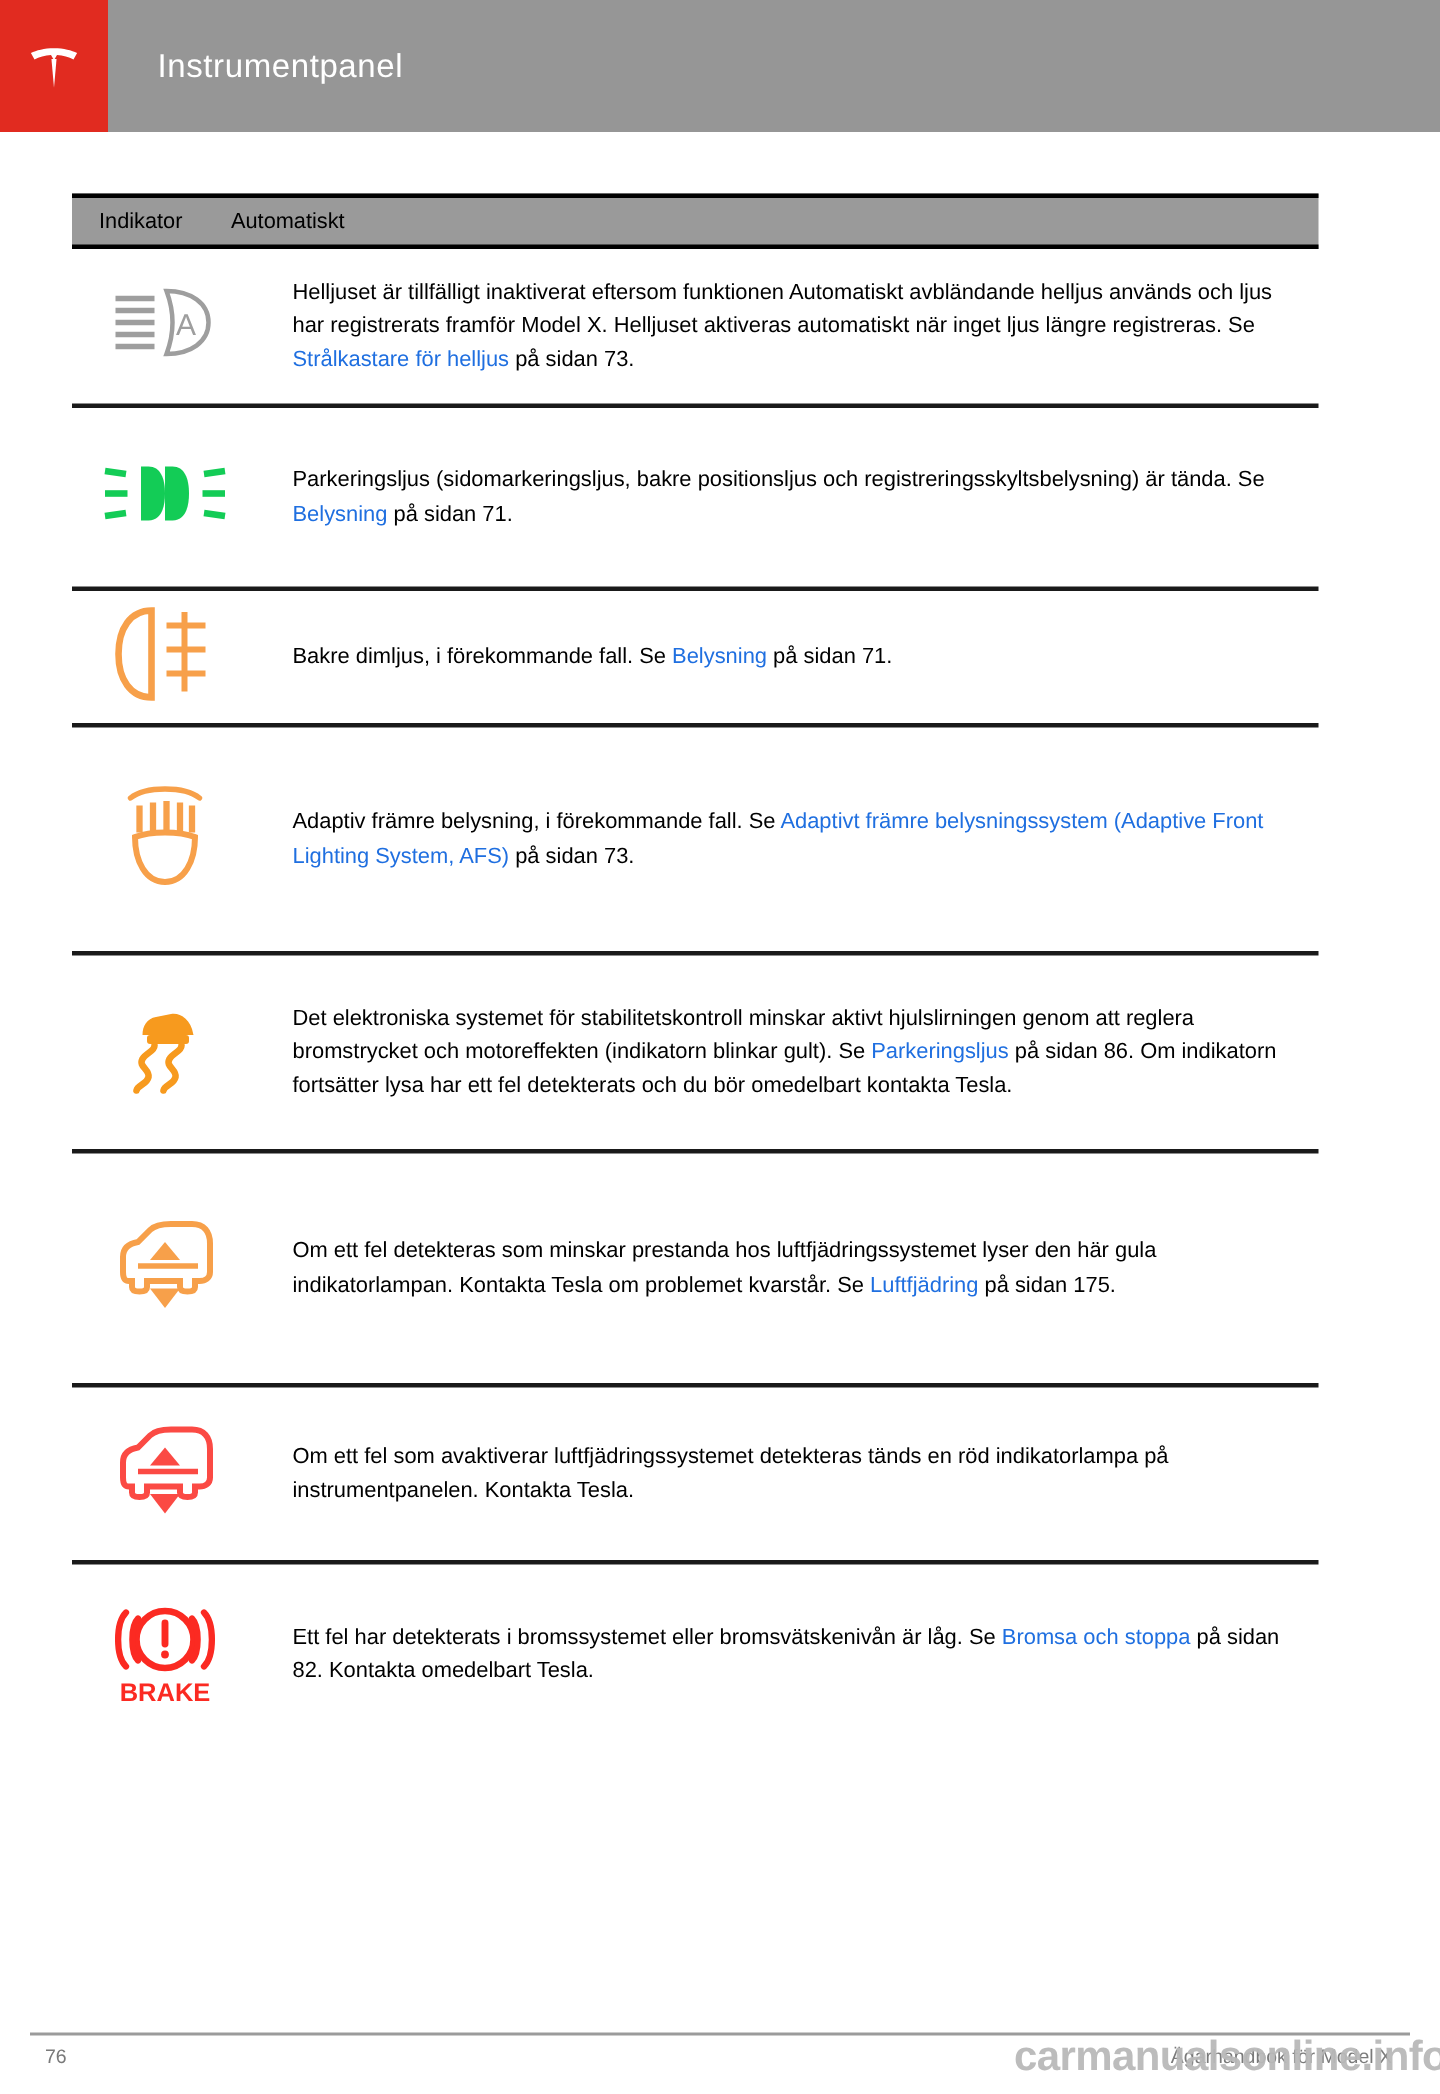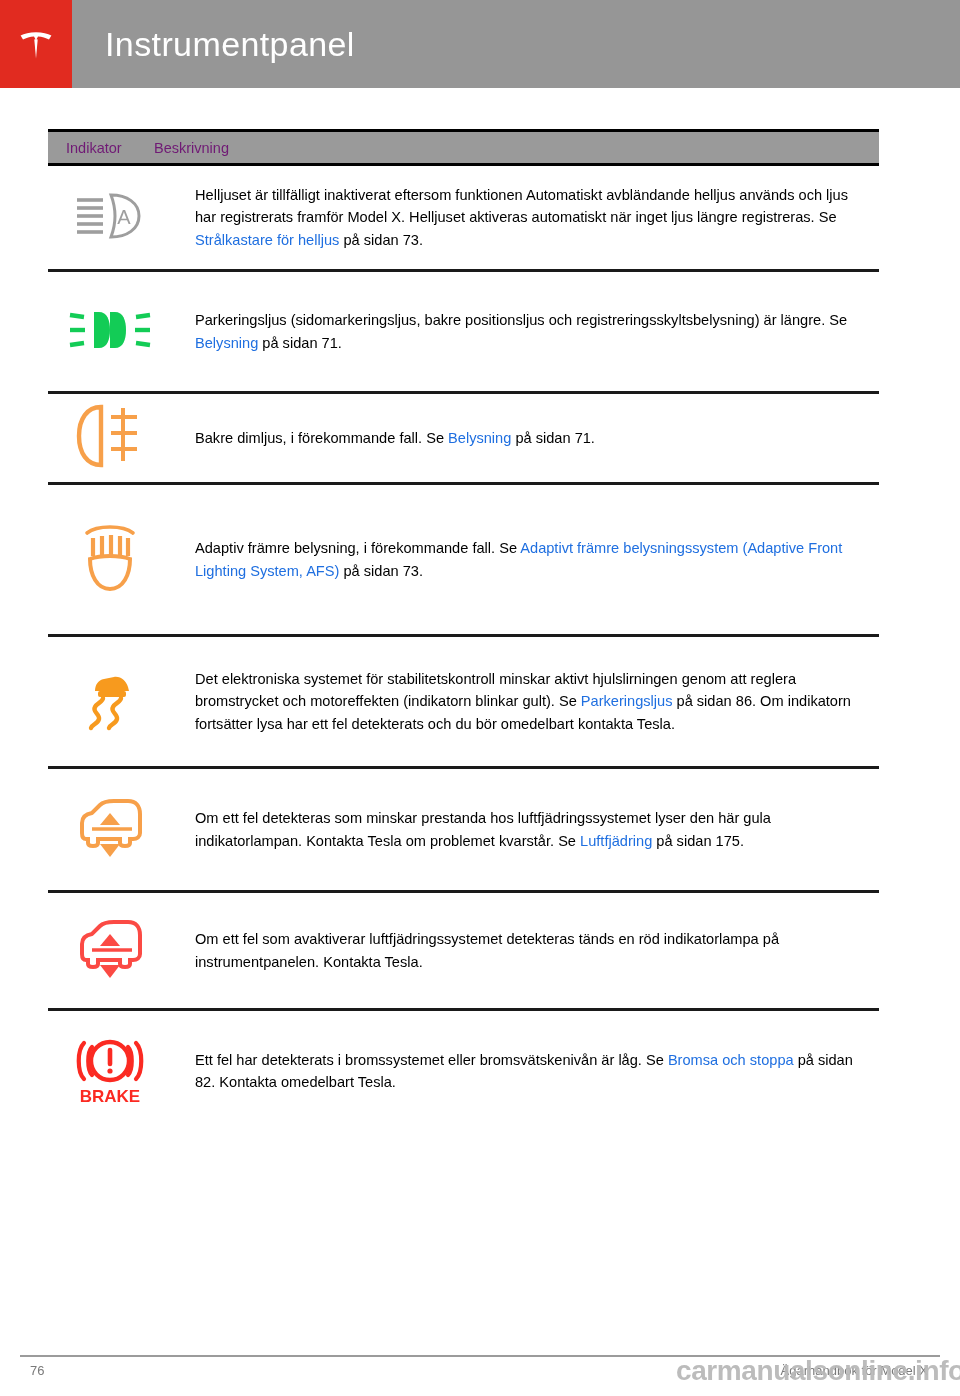--- a/index.html
+++ b/index.html
@@ -33,21 +33,21 @@
     display: flex;
     align-items: center;
     justify-content: center;
     flex: none;
   }
   .tesla-logo {
     display: block;
   }
   .header-title {
     color: #ffffff;
-    font-size: 34px;
+    font-size: 22px;
     letter-spacing: 0.4px;
     display: flex;
     align-items: center;
     padding-left: 33px;
     font-weight: 400;
   }
 
   
   .table-wrap {
     position: absolute;
@@ -55,21 +55,21 @@
     left: 48px;
     width: 831px;
   }
   .table-head {
     background: #9a9a9a;
     border-top: 3px solid #000000;
     border-bottom: 3px solid #000000;
     height: 31px;
     display: flex;
     align-items: center;
-    color: #701a75;
+    color: #000000;
     font-size: 14.5px;
   }
   .th-indikator { width: 106px; padding-left: 18px; box-sizing: border-box; }
   .th-beskrivning { }
 
   .row {
     display: flex;
     align-items: flex-start;
     border-bottom: 3px solid #1a1a1a;
     box-sizing: border-box;
@@ -95,21 +95,21 @@
   }
   .lnk { color: #1f6fe0; }
 
   
   .row-h1 { height: 106px; }
   .row-h2 { height: 122px; }
   .row-h3 { height: 124px; }
   .row-h4 { height: 91px; }
   .row-h5 { height: 152px; }
   .row-h6 { height: 132px; }
-  .row-h7 { height: 124px; }
+  .row-h7 { height: 156px; }
   .row-h8 { height: 118px; }
   .row-h9 { height: 120px; }
 
   
   .footer {
     position: absolute;
     left: 20px;
     top: 1355px;
     width: 920px;
     border-top: 2px solid #9b9b9b;
@@ -152,21 +152,21 @@
       </svg>
     </span>
   </div>
   <div class="header-title">Instrumentpanel</div>
 </div>
 
 <div class="table-wrap">
 
   <div class="table-head">
     <div class="th-indikator">Indikator</div>
-    <div class="th-beskrivning">Beskrivning</div>
+    <div class="th-beskrivning">Automatiskt</div>
   </div>
 
   <div class="row row-h1">
     <div class="cell-icon">
       <span>
         <svg width="74" height="52" viewBox="0 0 74 52" aria-hidden="true">
           <g stroke="#9e9e9e" stroke-width="3.6" stroke-linecap="butt">
             <line x1="4" y1="10" x2="30" y2="10"></line>
             <line x1="4" y1="18" x2="30" y2="18"></line>
             <line x1="4" y1="26" x2="30" y2="26"></line>
@@ -196,21 +196,21 @@
             <line x1="82" y1="38" x2="68" y2="36"></line>
           </g>
           <path d="M26 5 L31 5 C39 5 42 13 42 23 C42 33 39 41 31 41 L26 41 Z" fill="#13cc56"></path>
           <path d="M58 5 L53 5 C45 5 42 13 42 23 C42 33 45 41 53 41 L58 41 Z" fill="none"></path>
           <path d="M58 5 L53 5 C45 5 42 13 42 23 C42 33 45 41 53 41 L58 41 Z" fill="#13cc56" transform="translate(84,0) scale(-1,1)" style="display:none"></path>
           <path d="M56 5 L51 5 C43 5 40 13 40 23 C40 33 43 41 51 41 L56 41 Z" fill="#13cc56" transform="translate(98,0) scale(-1,1)"></path>
         </svg>
       </span>
     </div>
     <div class="cell-desc">
-      <span>Parkeringsljus (sidomarkeringsljus, bakre positionsljus och registreringsskyltsbelysning) är längre. Se </span><a class="lnk">Belysning</a><span> på sidan 71.</span>
+      <span>Parkeringsljus (sidomarkeringsljus, bakre positionsljus och registreringsskyltsbelysning) är tända. Se </span><a class="lnk">Belysning</a><span> på sidan 71.</span>
     </div>
   </div>
 
 
   <div class="row row-h4">
     <div class="cell-icon">
       <span>
         <svg width="70" height="66" viewBox="0 0 70 66" aria-hidden="true">
           <path d="M26 4 C12 4 4 16 4 33 C4 50 12 62 26 62 Z" fill="none" stroke="#f7a04a" stroke-width="4.4"></path>
           <g stroke="#f7a04a" stroke-width="4" stroke-linecap="butt" fill="none">

